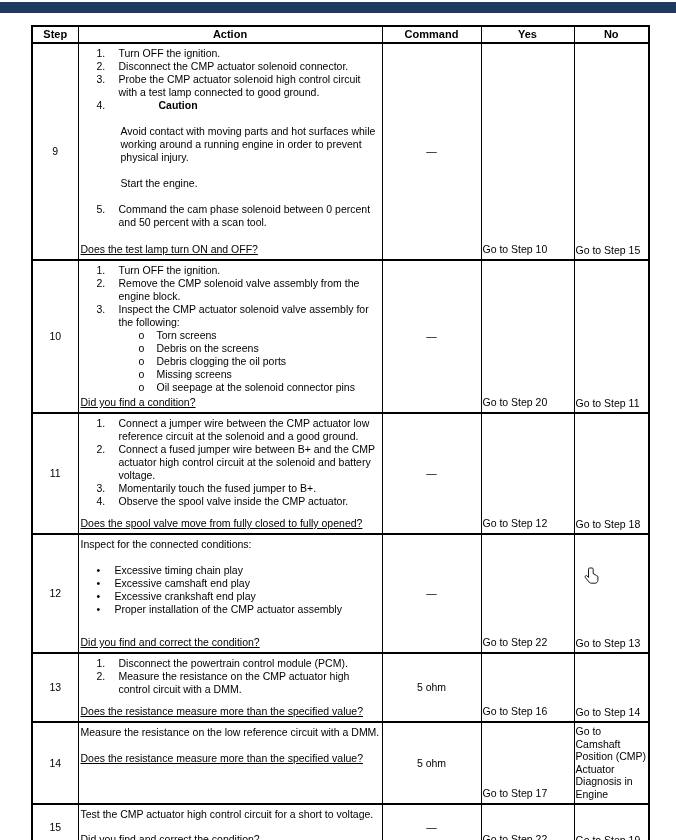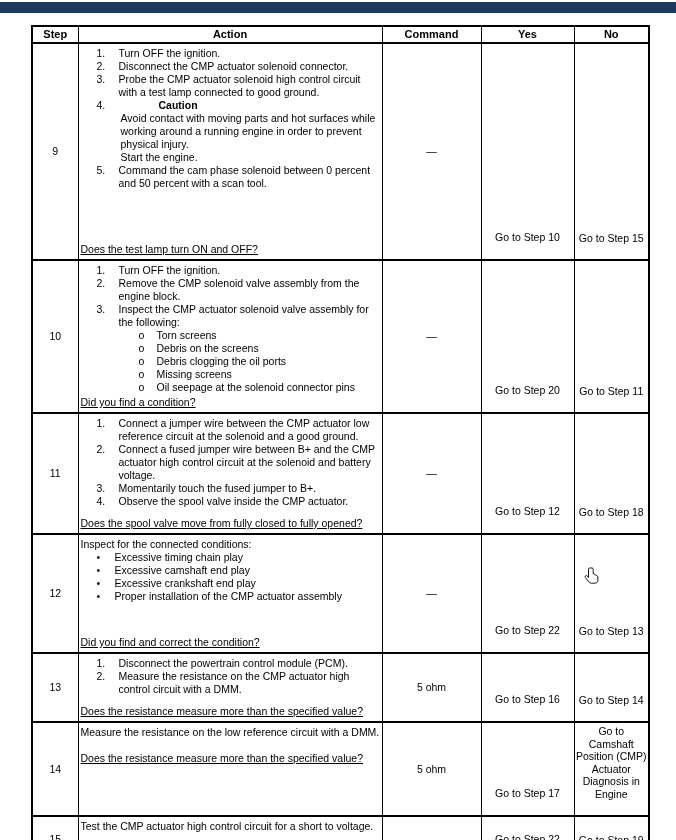--- a/index.html
+++ b/index.html
@@ -27,24 +27,24 @@
   tr[data-step="10"] { height: 152px; }
   tr[data-step="11"] { height: 121px; }
   tr[data-step="12"] { height: 119px; }
   tr[data-step="13"] { height: 69px; }
   tr[data-step="14"] { height: 66px; }
   tr[data-step="15"] { height: 46px; }
 
   td.step-cell   { vertical-align: middle; text-align: center; }
   td.action-cell { position: relative; vertical-align: top; padding: 3px 2px 18px 2px; }
   td.values-cell { vertical-align: middle; text-align: center; }
-  td.goto-cell   { vertical-align: bottom; text-align: center; padding: 2px 1px 15px; }
+  td.goto-cell   { vertical-align: bottom; padding: 2px 1px 3px; }
   td.no-cell     { white-space: pre-line; line-height: 12.5px; }
 
-  .action-blocks > * + * { }
+  .action-blocks > * + * { margin-top: 13px; }
   .action-question { position: absolute; left: 2px; bottom: 3px; white-space: nowrap; text-decoration: underline; }
   tr[data-step="14"] .action-question { position: static; margin-top: 13px; white-space: normal; }
 
   .para.indent { margin-left: 40px; margin-right: 4px; }
 
   .li { display: flex; }
   .olist .marker { flex: none; width: 22px; margin-left: 16px; }
   .blist .marker { flex: none; width: 18px; margin-left: 16px; }
   .li.sub .marker { flex: none; width: 18px; margin-left: 58px; }
   .li .txt { flex: 1; padding-right: 4px; }

